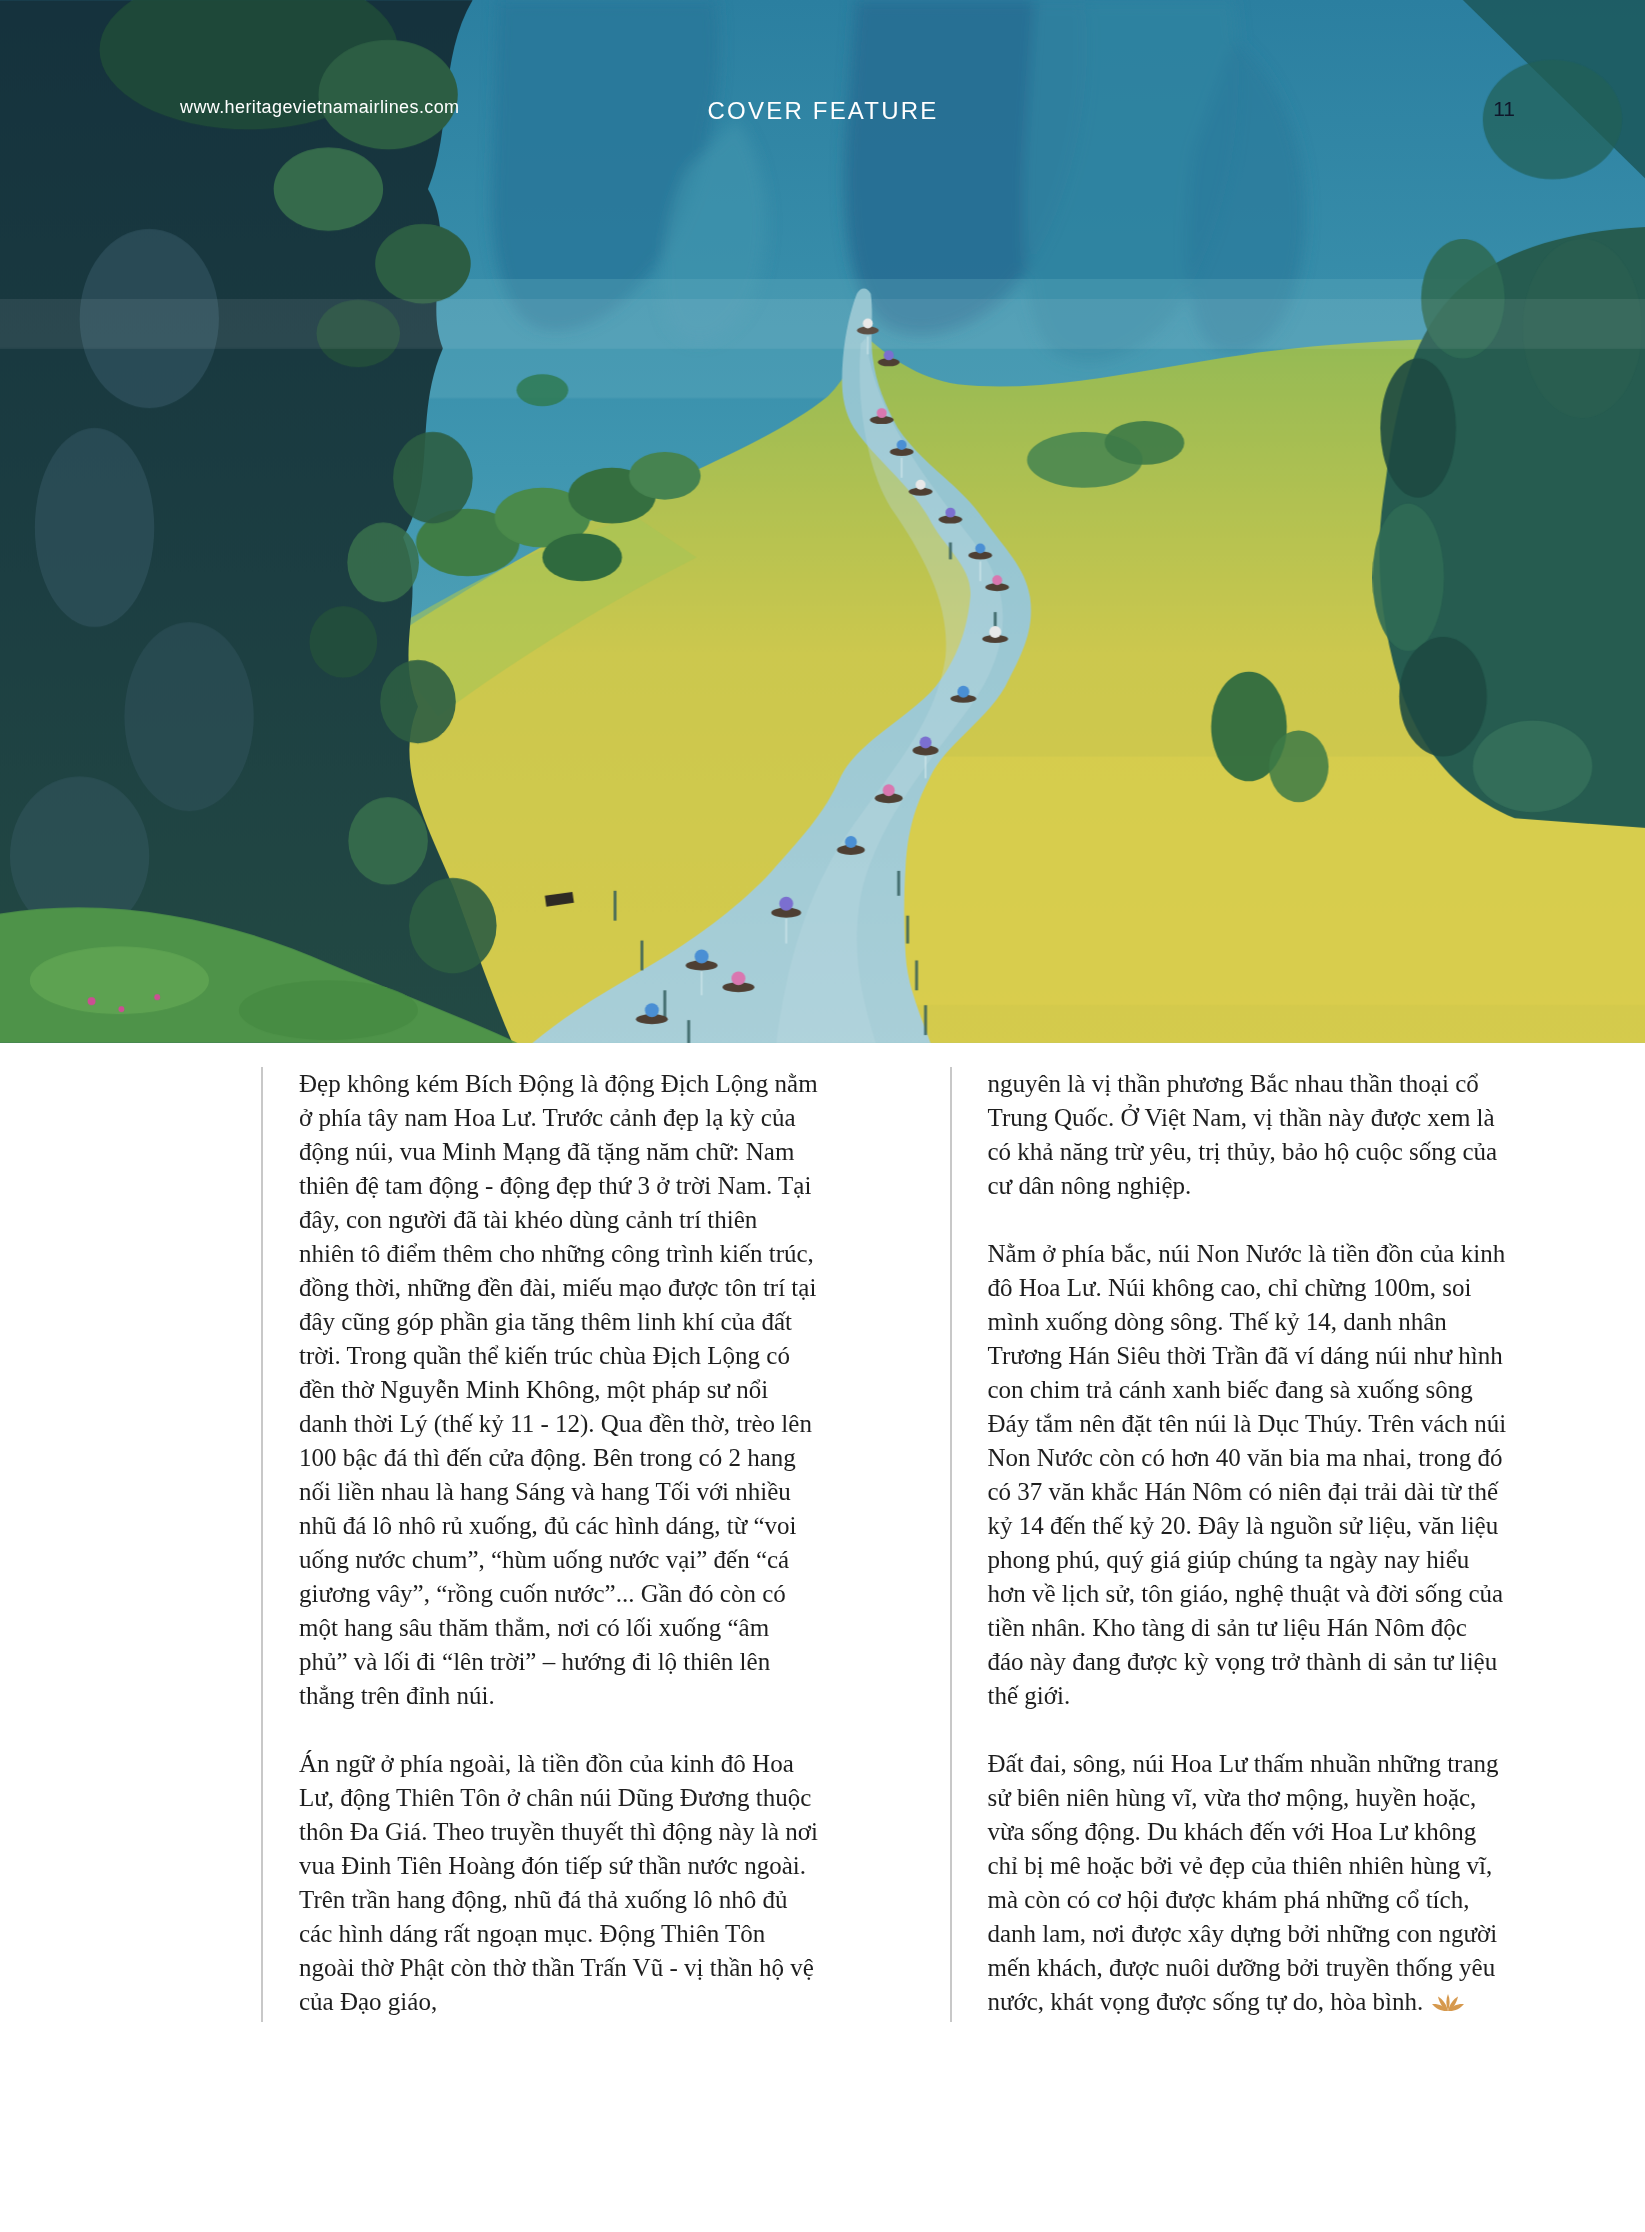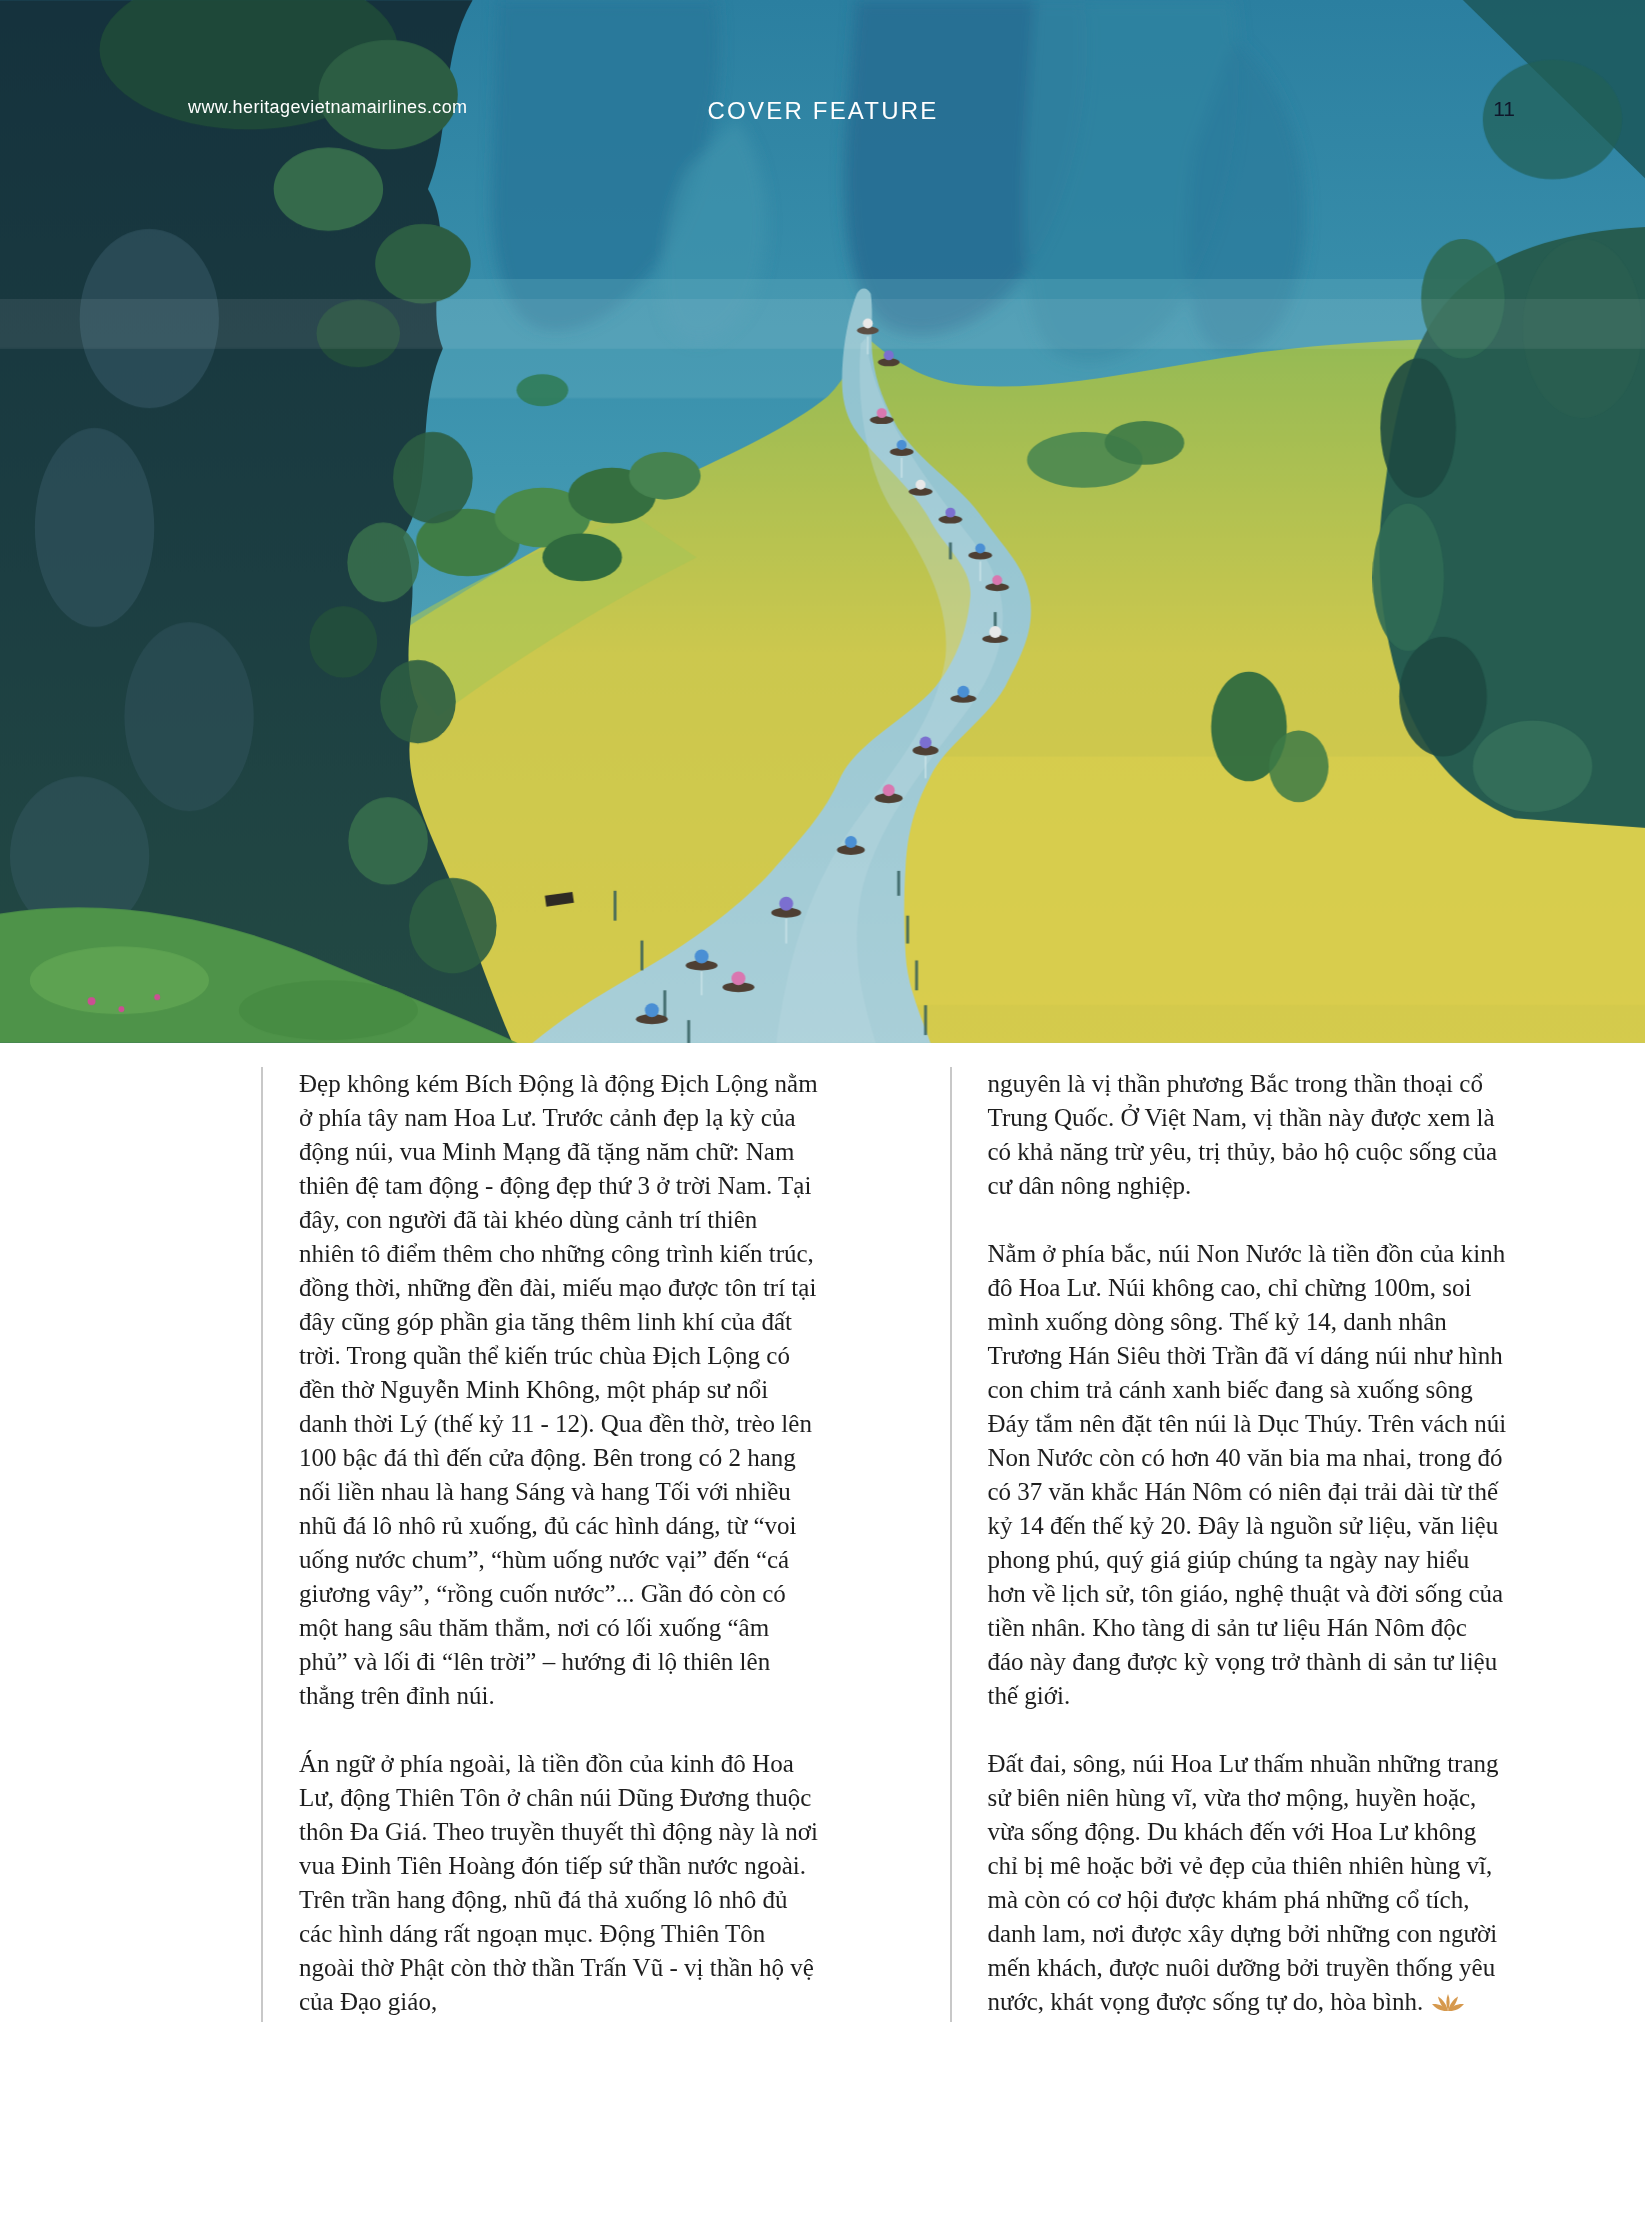--- a/index.html
+++ b/index.html
@@ -8,21 +8,21 @@
     font-family:"Liberation Serif","DejaVu Serif",serif;
     position:relative; overflow:hidden;
   }
   .hero { position:relative; width:1646px; height:1043px; overflow:hidden; }
   .hero svg { display:block; width:1646px; height:1043px; }
 
   .page-header { position:absolute; top:0; left:0; width:100%; height:139px; pointer-events:none; }
   .header-website {
     position:absolute; left:180px; top:97px;
     font-family:"Liberation Sans","DejaVu Sans",sans-serif;
-    font-size:18px; color:#ffffff; letter-spacing:0.4px;margin-left:8px;
+    font-size:18px; color:#ffffff; letter-spacing:0.4px;
   }
   .header-section {
     position:absolute; left:50%; transform:translateX(-50%); top:97px;
     font-family:"Liberation Sans","DejaVu Sans",sans-serif;
     font-size:24px; color:#ffffff; letter-spacing:2.2px;
   }
   .header-page {
     position:absolute; right:131px; top:97px;
     font-family:"Liberation Sans","DejaVu Sans",sans-serif;
     font-size:21px; color:#0f172a;
@@ -238,21 +238,21 @@
     </div>
   </div>
 
 
   <div class="article">
     <div class="col">
       <p>Đẹp không kém Bích Động là động Địch Lộng nằm ở phía tây nam Hoa Lư. Trước cảnh đẹp lạ kỳ của động núi, vua Minh Mạng đã tặng năm chữ: Nam thiên đệ tam động - động đẹp thứ 3 ở trời Nam. Tại đây, con người đã tài khéo dùng cảnh trí thiên nhiên tô điểm thêm cho những công trình kiến trúc, đồng thời, những đền đài, miếu mạo được tôn trí tại đây cũng góp phần gia tăng thêm linh khí của đất trời. Trong quần thể kiến trúc chùa Địch Lộng có đền thờ Nguyễn Minh Không, một pháp sư nổi danh thời Lý (thế kỷ 11 - 12). Qua đền thờ, trèo lên 100 bậc đá thì đến cửa động. Bên trong có 2 hang nối liền nhau là hang Sáng và hang Tối với nhiều nhũ đá lô nhô rủ xuống, đủ các hình dáng, từ “voi uống nước chum”, “hùm uống nước vại” đến “cá giương vây”, “rồng cuốn nước”... Gần đó còn có một hang sâu thăm thẳm, nơi có lối xuống “âm phủ” và lối đi “lên trời” – hướng đi lộ thiên lên thẳng trên đỉnh núi.</p>
       <p>Án ngữ ở phía ngoài, là tiền đồn của kinh đô Hoa Lư, động Thiên Tôn ở chân núi Dũng Đương thuộc thôn Đa Giá. Theo truyền thuyết thì động này là nơi vua Đinh Tiên Hoàng đón tiếp sứ thần nước ngoài. Trên trần hang động, nhũ đá thả xuống lô nhô đủ các hình dáng rất ngoạn mục. Động Thiên Tôn ngoài thờ Phật còn thờ thần Trấn Vũ - vị thần hộ vệ của Đạo giáo,</p>
     </div>
     <div class="col">
-      <p>nguyên là vị thần phương Bắc trong thần thoại cổ Trung Quốc. Ở Việt Nam, vị thần này được xem là có khả năng trừ yêu, trị thủy, bảo hộ cuộc sống của cư dân nông nghiệp.</p>
+      <p>nguyên là vị thần phương Bắc nhau thần thoại cổ Trung Quốc. Ở Việt Nam, vị thần này được xem là có khả năng trừ yêu, trị thủy, bảo hộ cuộc sống của cư dân nông nghiệp.</p>
       <p>Nằm ở phía bắc, núi Non Nước là tiền đồn của kinh đô Hoa Lư. Núi không cao, chỉ chừng 100m, soi mình xuống dòng sông. Thế kỷ 14, danh nhân Trương Hán Siêu thời Trần đã ví dáng núi như hình con chim trả cánh xanh biếc đang sà xuống sông Đáy tắm nên đặt tên núi là Dục Thúy. Trên vách núi Non Nước còn có hơn 40 văn bia ma nhai, trong đó có 37 văn khắc Hán Nôm có niên đại trải dài từ thế kỷ 14 đến thế kỷ 20. Đây là nguồn sử liệu, văn liệu phong phú, quý giá giúp chúng ta ngày nay hiểu hơn về lịch sử, tôn giáo, nghệ thuật và đời sống của tiền nhân. Kho tàng di sản tư liệu Hán Nôm độc đáo này đang được kỳ vọng trở thành di sản tư liệu thế giới.</p>
       <p><span>Đất đai, sông, núi Hoa Lư thấm nhuần những trang sử biên niên hùng vĩ, vừa thơ mộng, huyền hoặc, vừa sống động. Du khách đến với Hoa Lư không chỉ bị mê hoặc bởi vẻ đẹp của thiên nhiên hùng vĩ, mà còn có cơ hội được khám phá những cổ tích, danh lam, nơi được xây dựng bởi những con người mến khách, được nuôi dưỡng bởi truyền thống yêu nước, khát vọng được sống tự do, hòa bình.</span><span class="lotus"><svg width="34" height="20" viewBox="0 0 34 20">
               <g fill="#d6994e">
                 <path d="M17,1 C14.8,6 14.8,12 17,18 C19.2,12 19.2,6 17,1 Z"></path>
                 <path d="M17,18 C12,15.5 8.5,10.5 7,3.5 C12,6.5 15.5,11.5 17,18 Z"></path>
                 <path d="M17,18 C22,15.5 25.5,10.5 27,3.5 C22,6.5 18.5,11.5 17,18 Z"></path>
                 <path d="M17,18 C10.5,18.5 5,16 1,11 C7.5,10.5 13.5,13 17,18 Z"></path>
                 <path d="M17,18 C23.5,18.5 29,16 33,11 C26.5,10.5 20.5,13 17,18 Z"></path>
               </g>
             </svg></span></p>

